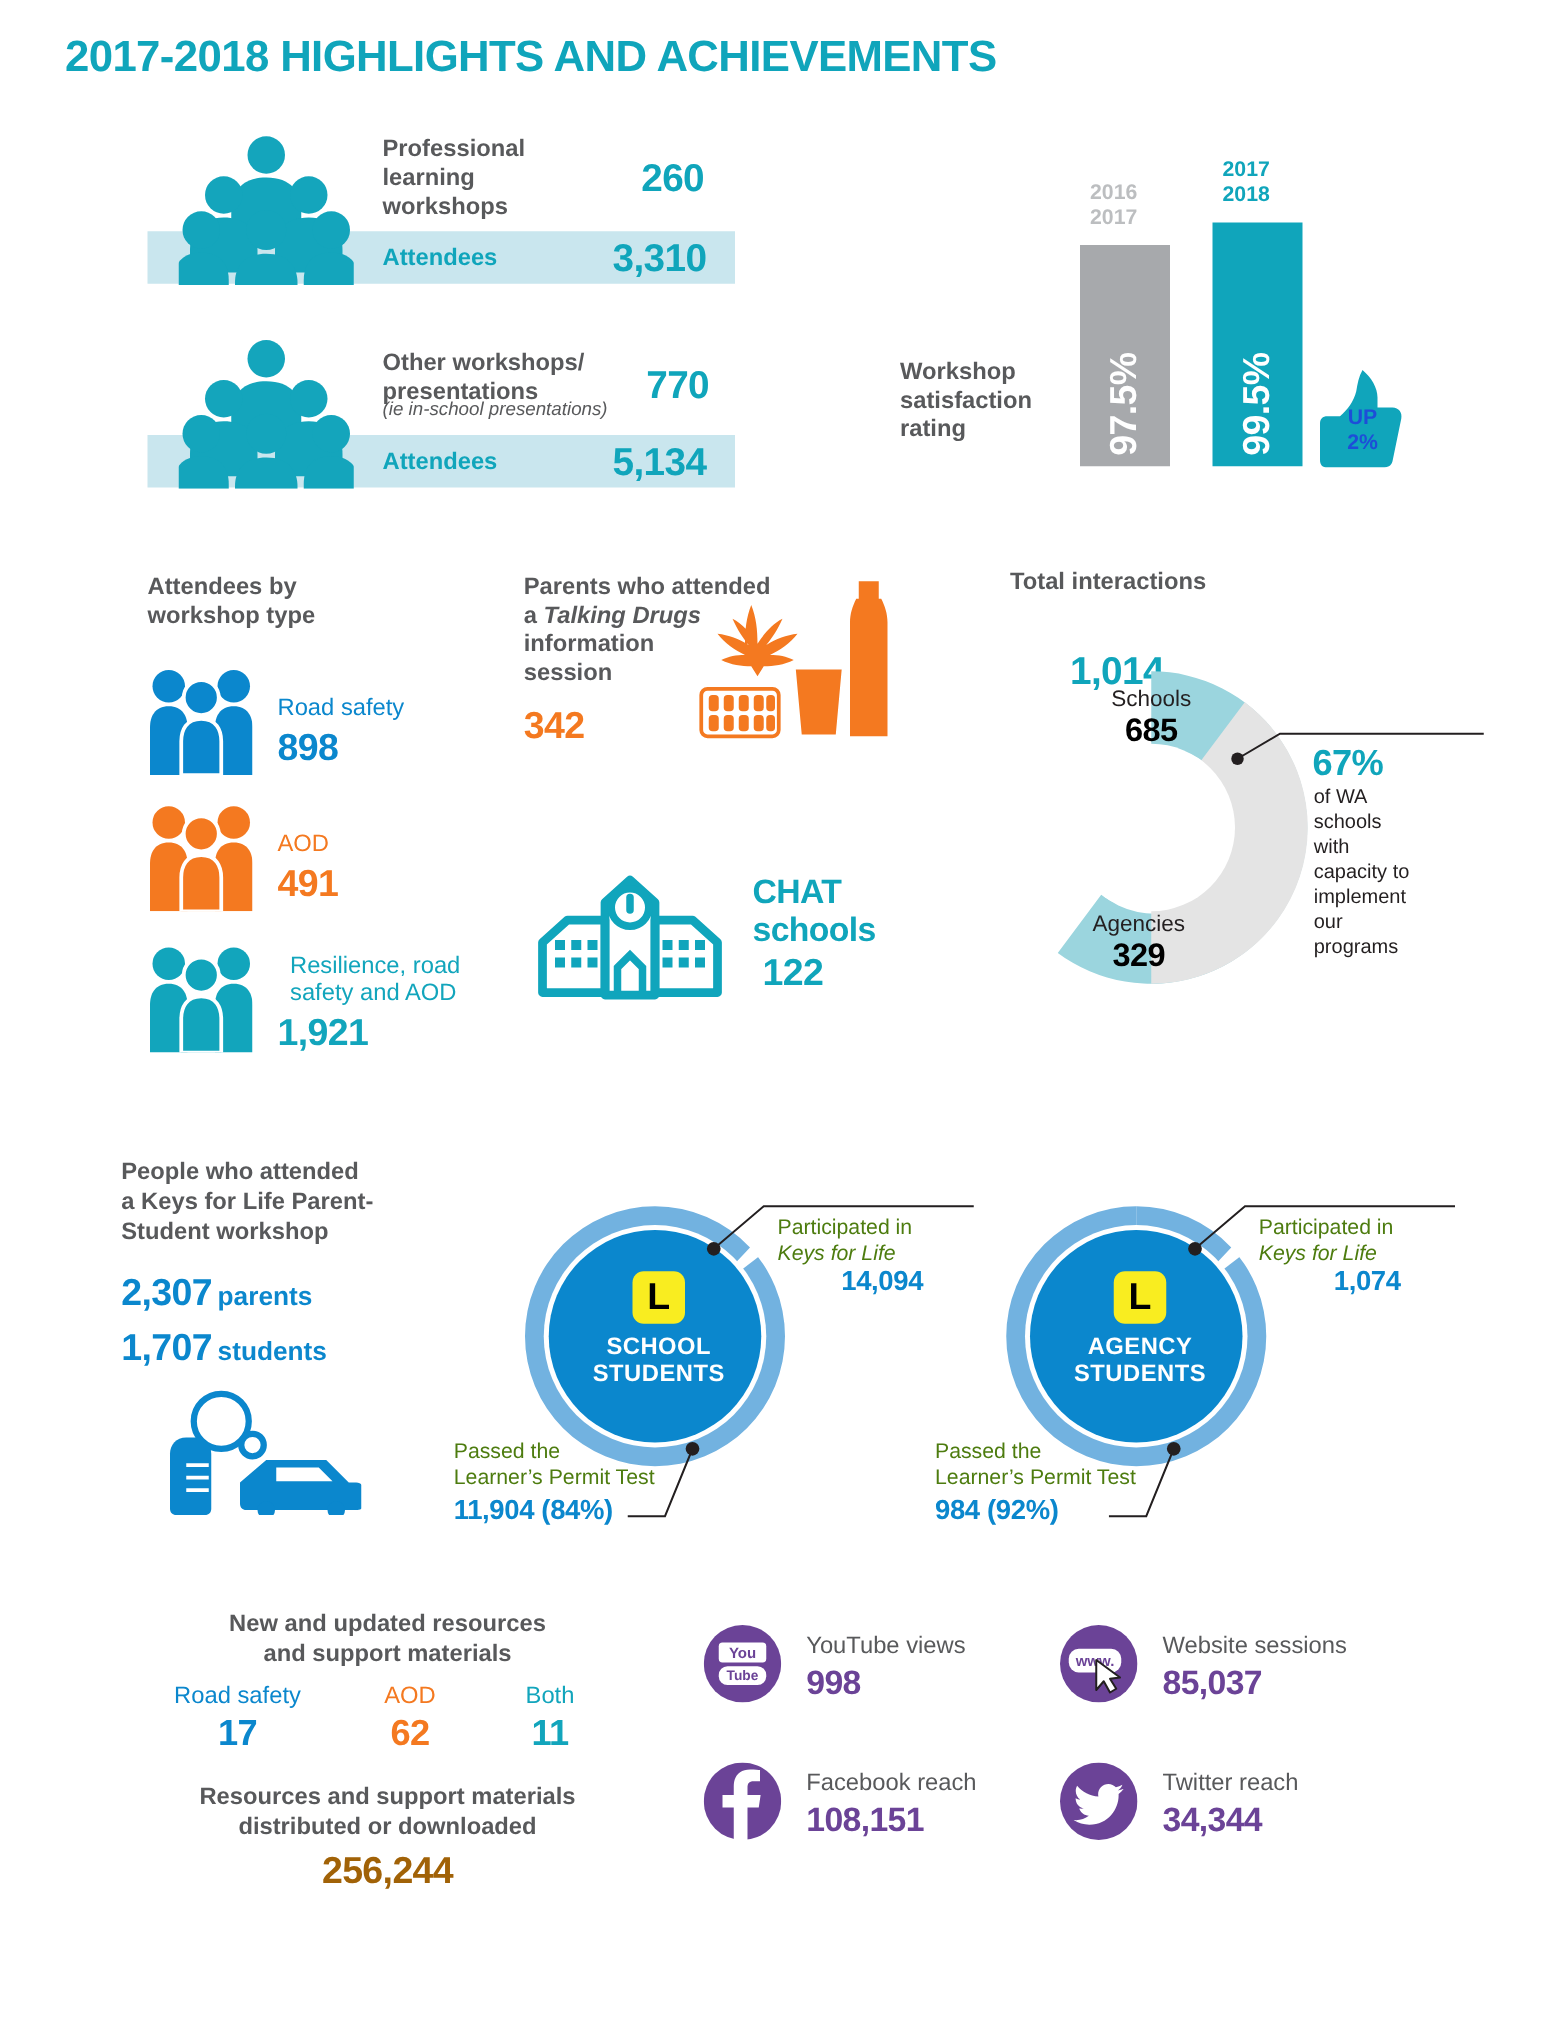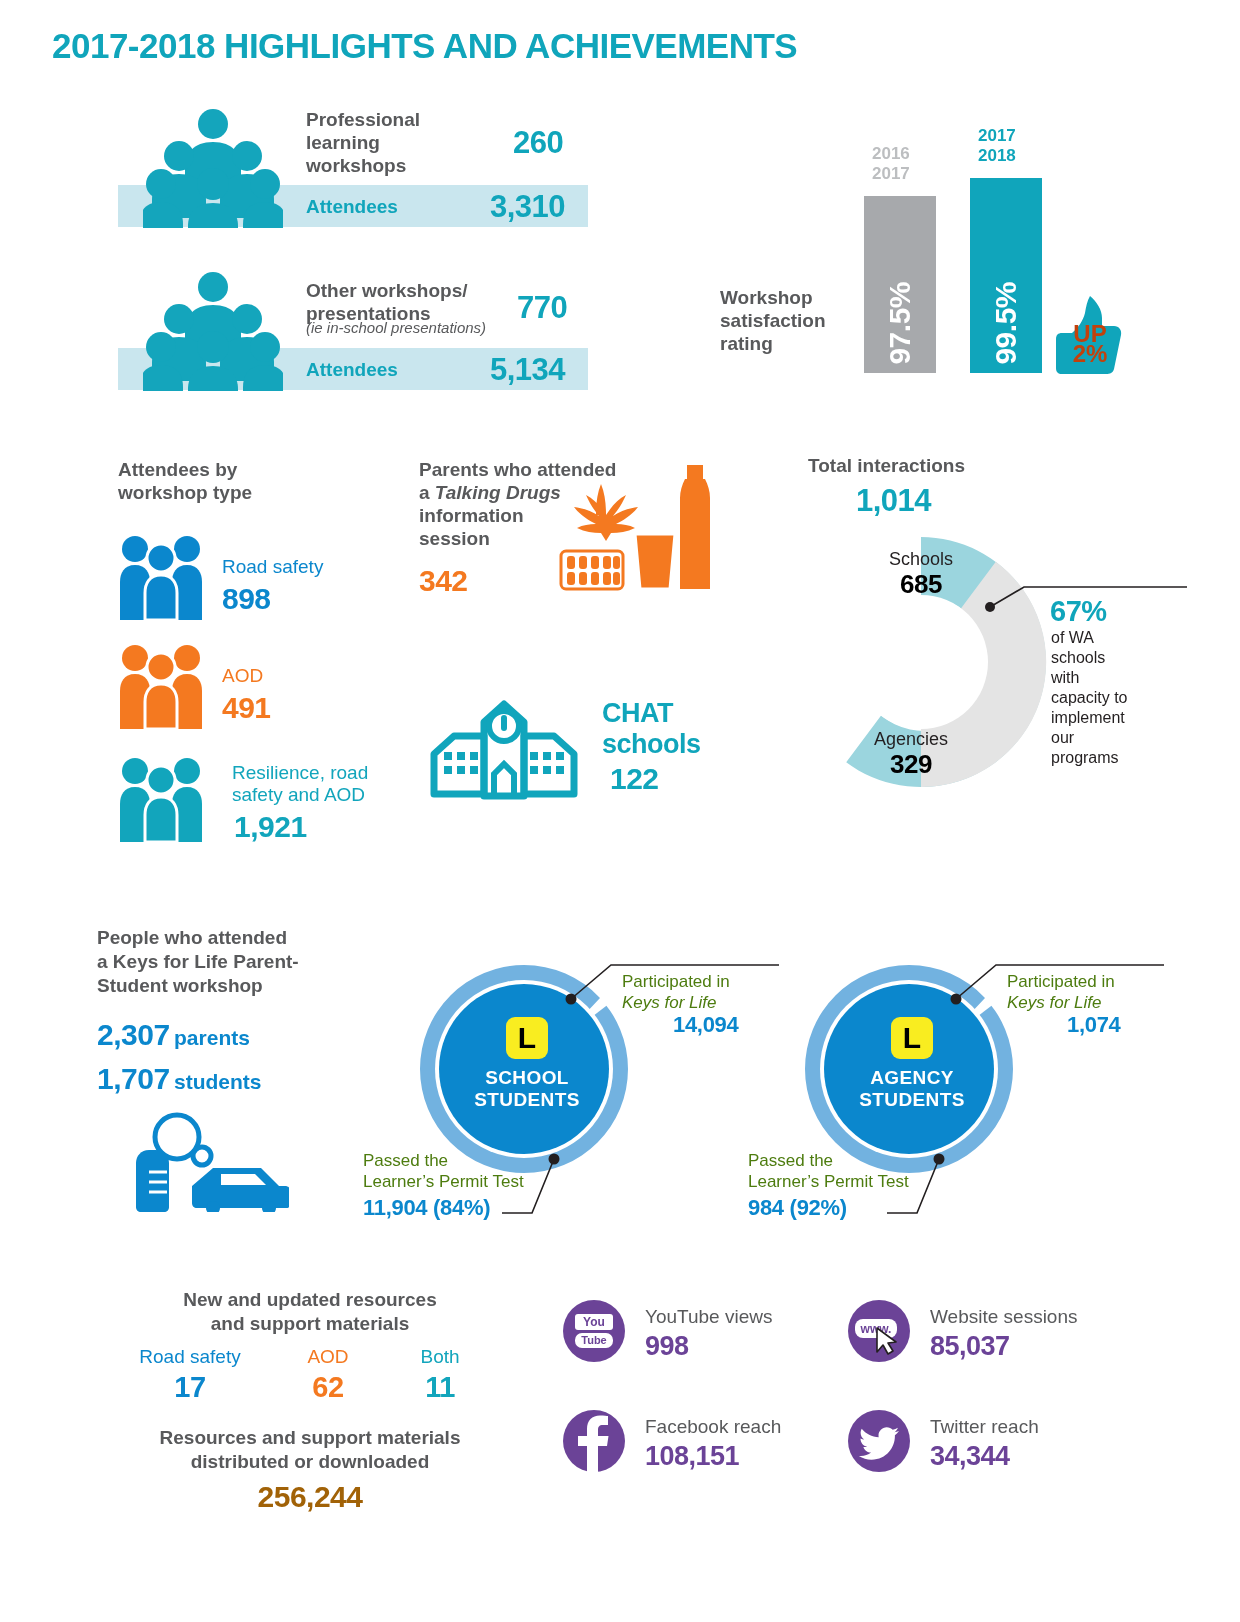--- a/index.html
+++ b/index.html
@@ -22,32 +22,32 @@
   .att-word{color:#10a5bb;font-weight:bold;font-size:19px;}
   .att-num{color:#10a5bb;font-weight:bold;font-size:31px;letter-spacing:-0.5px;}
 
   
   .bar-cap{font-size:17px;line-height:20px;font-weight:bold;}
   .bar-val{
     font-size:30px;font-weight:bold;color:#ffffff;letter-spacing:-0.5px;
     writing-mode:vertical-rl;transform:rotate(180deg);
   }
   .sat-label{font-size:19px;font-weight:bold;line-height:23px;color:#58595b;}
-  .up-badge{color:#c2410c;font-weight:bold;font-size:24px;line-height:20px;text-align:center;}
+  .up-badge{color:#1d4ed8;font-weight:bold;font-size:17px;line-height:20px;text-align:center;}
 
   
   .sec-head{font-weight:bold;font-size:19px;line-height:23px;color:#58595b;}
 
   
   .type-label{font-size:19px;line-height:22px;}
   .type-num{font-weight:bold;font-size:30px;letter-spacing:-0.5px;}
 
   
   .donut-title{font-weight:bold;font-size:19px;color:#58595b;}
-  .donut-total{font-weight:bold;font-size:31px;color:#10a5bb;letter-spacing:-0.5px;}
+  .donut-total{font-weight:bold;font-size:31px;color:#10a5bb;letter-spacing:-0.5px;margin-top:36px;}
   .dn-lab{font-size:18px;color:#231f20;text-align:center;}
   .dn-val{font-size:26px;font-weight:bold;color:#000000;text-align:center;letter-spacing:-0.5px;}
   .pct-big{font-size:29px;font-weight:bold;color:#10a5bb;letter-spacing:-0.5px;}
   .pct-txt{font-size:16px;line-height:20px;color:#231f20;}
 
   
   .kfl-head{font-weight:bold;font-size:19px;line-height:24px;color:#58595b;}
   .kfl-num{font-weight:bold;font-size:30px;color:#0b87cd;letter-spacing:-0.5px;}
   .kfl-word{font-weight:bold;font-size:21px;color:#0b87cd;}
   .ring-cap{font-size:19px;font-weight:bold;color:#ffffff;line-height:22px;text-align:center;letter-spacing:0.4px;}
@@ -210,21 +210,21 @@
         <circle cx="67" cy="15" r="13"></circle>
         <path d="M67 31c-11 0-15 8-15 17v38h30V48c0-9-4-17-15-17z"></path>
         <circle cx="41" cy="24" r="14" stroke="#fff" stroke-width="3"></circle>
         <path d="M41 41c-12 0-16 9-16 18v27h32V59c0-9-4-18-16-18z" stroke="#fff" stroke-width="3"></path>
       </g>
     </svg>
     <div class="abs type-label" style="left:114px;top:6px;color:#12a5bc;width:170px;">
       <div>Resilience, road</div>
       <div>safety and AOD</div>
     </div>
-    <div class="abs type-num" style="left:116px;top:54px;color:#12a5bc;">1,921</div>
+    <div class="abs type-num" style="left:104px;top:54px;color:#12a5bc;">1,921</div>
   </div>
 </div>
 
 <div class="abs" style="left:419px;top:458px;width:300px;height:160px;">
   <div class="abs sec-head" style="left:0;top:0;width:215px;">
     <div>Parents who attended</div>
     <div>
       <span>a </span><span style="font-style:italic;">Talking Drugs</span>
     </div>
     <div>information</div>

